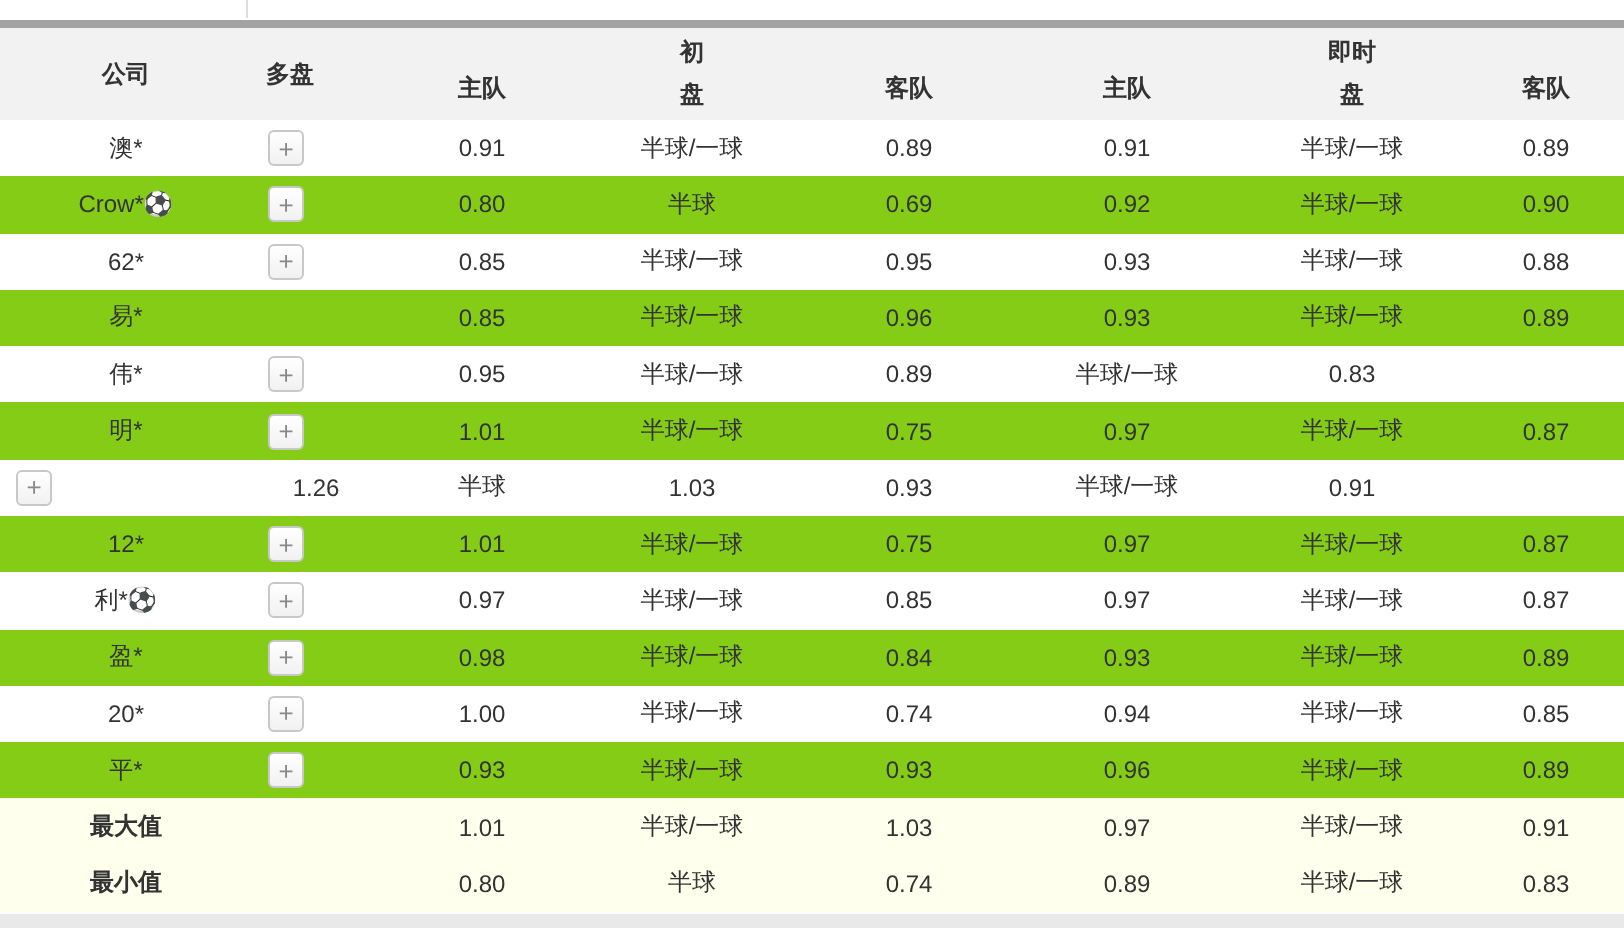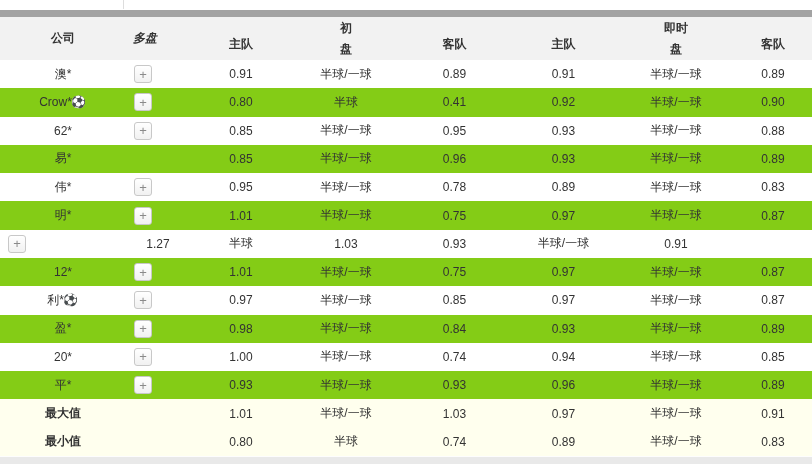--- a/index.html
+++ b/index.html
@@ -23,21 +23,21 @@
     background: #dddddd;
   }
   .grid-row {
     display: grid;
     grid-template-columns: 126px 64px 102px 108px 109px 109px 116px 78px;
     width: 812px;
   }
   .thead {
     height: 50px;
     background: #f2f2f2;
-    border-top: 7px solid #a3a3a3;
+    border-top: 4px solid #a3a3a3;
     box-sizing: border-box;
     font-weight: bold;
   }
   .h-cell {
     display: flex;
     align-items: center;
     justify-content: center;
   }
   .h-cell.h-sub {
     align-items: flex-end;
@@ -46,21 +46,20 @@
   }
   .h-cell.h-group {
     flex-direction: column;
     justify-content: center;
     line-height: 21px;
   }
   .h-cell.h-multi {
     justify-content: flex-start;
     padding-left: 7px;
     box-sizing: border-box;
-    font-style: italic;
   }
   .tbody {
     height: 396px;
     display: flex;
     flex-direction: column;
   }
   .t-row {
     flex: 1;
     background: #ffffff;
   }
@@ -137,21 +136,21 @@
     <div class="cell">半球/一球</div>
     <div class="cell">0.89</div>
   </div>
     <div class="t-row grid-row alt">
     <div class="cell cell-company">Crow*⚽</div>
     <div class="cell cell-multi">
       <button class="expand-btn">+</button>
     </div>
     <div class="cell">0.80</div>
     <div class="cell">半球</div>
-    <div class="cell">0.41</div>
+    <div class="cell">0.69</div>
     <div class="cell">0.92</div>
     <div class="cell">半球/一球</div>
     <div class="cell">0.90</div>
   </div>
     <div class="t-row grid-row">
     <div class="cell cell-company">62*</div>
     <div class="cell cell-multi">
       <button class="expand-btn">+</button>
     </div>
     <div class="cell">0.85</div>
@@ -173,42 +172,41 @@
     <div class="cell">半球/一球</div>
     <div class="cell">0.89</div>
   </div>
     <div class="t-row grid-row">
     <div class="cell cell-company">伟*</div>
     <div class="cell cell-multi">
       <button class="expand-btn">+</button>
     </div>
     <div class="cell">0.95</div>
     <div class="cell">半球/一球</div>
-    <div class="cell">0.78</div>
     <div class="cell">0.89</div>
     <div class="cell">半球/一球</div>
     <div class="cell">0.83</div>
   </div>
     <div class="t-row grid-row alt">
     <div class="cell cell-company">明*</div>
     <div class="cell cell-multi">
       <button class="expand-btn">+</button>
     </div>
     <div class="cell">1.01</div>
     <div class="cell">半球/一球</div>
     <div class="cell">0.75</div>
     <div class="cell">0.97</div>
     <div class="cell">半球/一球</div>
     <div class="cell">0.87</div>
   </div>
     <div class="t-row grid-row">
     <div class="cell cell-multi">
       <button class="expand-btn">+</button>
     </div>
-    <div class="cell">1.27</div>
+    <div class="cell">1.26</div>
     <div class="cell">半球</div>
     <div class="cell">1.03</div>
     <div class="cell">0.93</div>
     <div class="cell">半球/一球</div>
     <div class="cell">0.91</div>
   </div>
     <div class="t-row grid-row alt">
     <div class="cell cell-company">12*</div>
     <div class="cell cell-multi">
       <button class="expand-btn">+</button>

